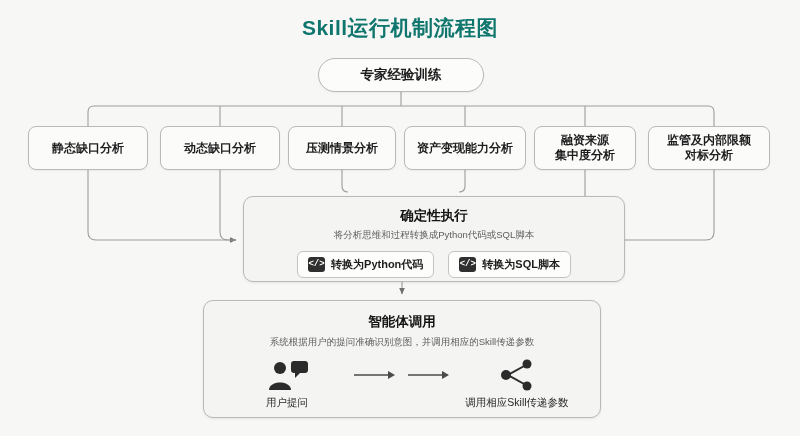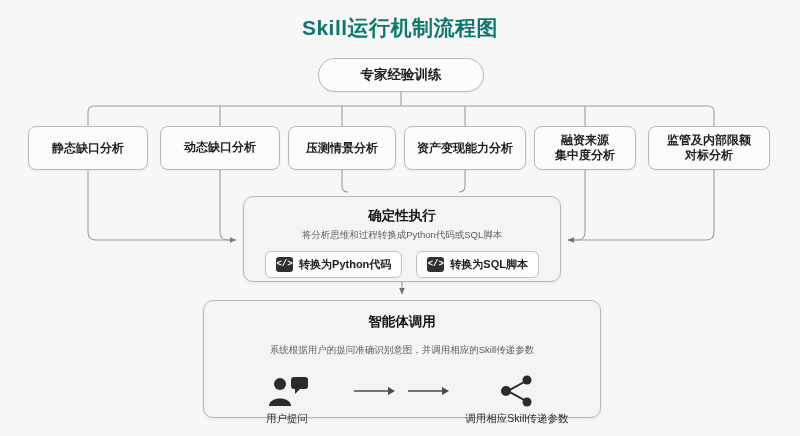--- a/index.html
+++ b/index.html
@@ -71,31 +71,31 @@
     top: 126px;
     height: 44px;
     font-size: 12px;
     font-weight: bold;
     line-height: 15px;
     padding: 0 4px;
     background: #fbfbfa;
     box-shadow: 0 1px 2px rgba(0,0,0,0.05);
   }
   .a0 { left: 28px;  width: 120px; }
-  .a1 { left: 160px; width: 120px; font-family: Liberation Mono, monospace; }
+  .a1 { left: 160px; width: 120px; }
   .a2 { left: 288px; width: 108px; }
   .a3 { left: 404px; width: 122px; }
   .a4 { left: 534px; width: 102px; }
   .a5 { left: 648px; width: 122px; }
 
   
   .node-exec {
     left: 243px;
     top: 196px;
-    width: 318px;
+    width: 382px;
     height: 86px;
     border-radius: 10px;
     justify-content: flex-start;
     padding-top: 10px;
     background: #f4f4f2;
     box-shadow: 0 1px 3px rgba(0,0,0,0.08);
   }
   .exec-title {
     font-size: 13.5px;
     font-weight: bold;
@@ -142,21 +142,20 @@
   .node-agent {
     left: 203px;
     top: 300px;
     width: 398px;
     height: 118px;
     border-radius: 10px;
     justify-content: flex-start;
     padding-top: 12px;
     background: #f4f4f2;
     box-shadow: 0 1px 3px rgba(0,0,0,0.08);
-    gap: 8px;
   }
   .agent-title {
     font-size: 13.5px;
     font-weight: bold;
     color: #141414;
   }
   .agent-sub {
     font-size: 9.5px;
     color: #5d5d5d;
     margin-top: 5px;

